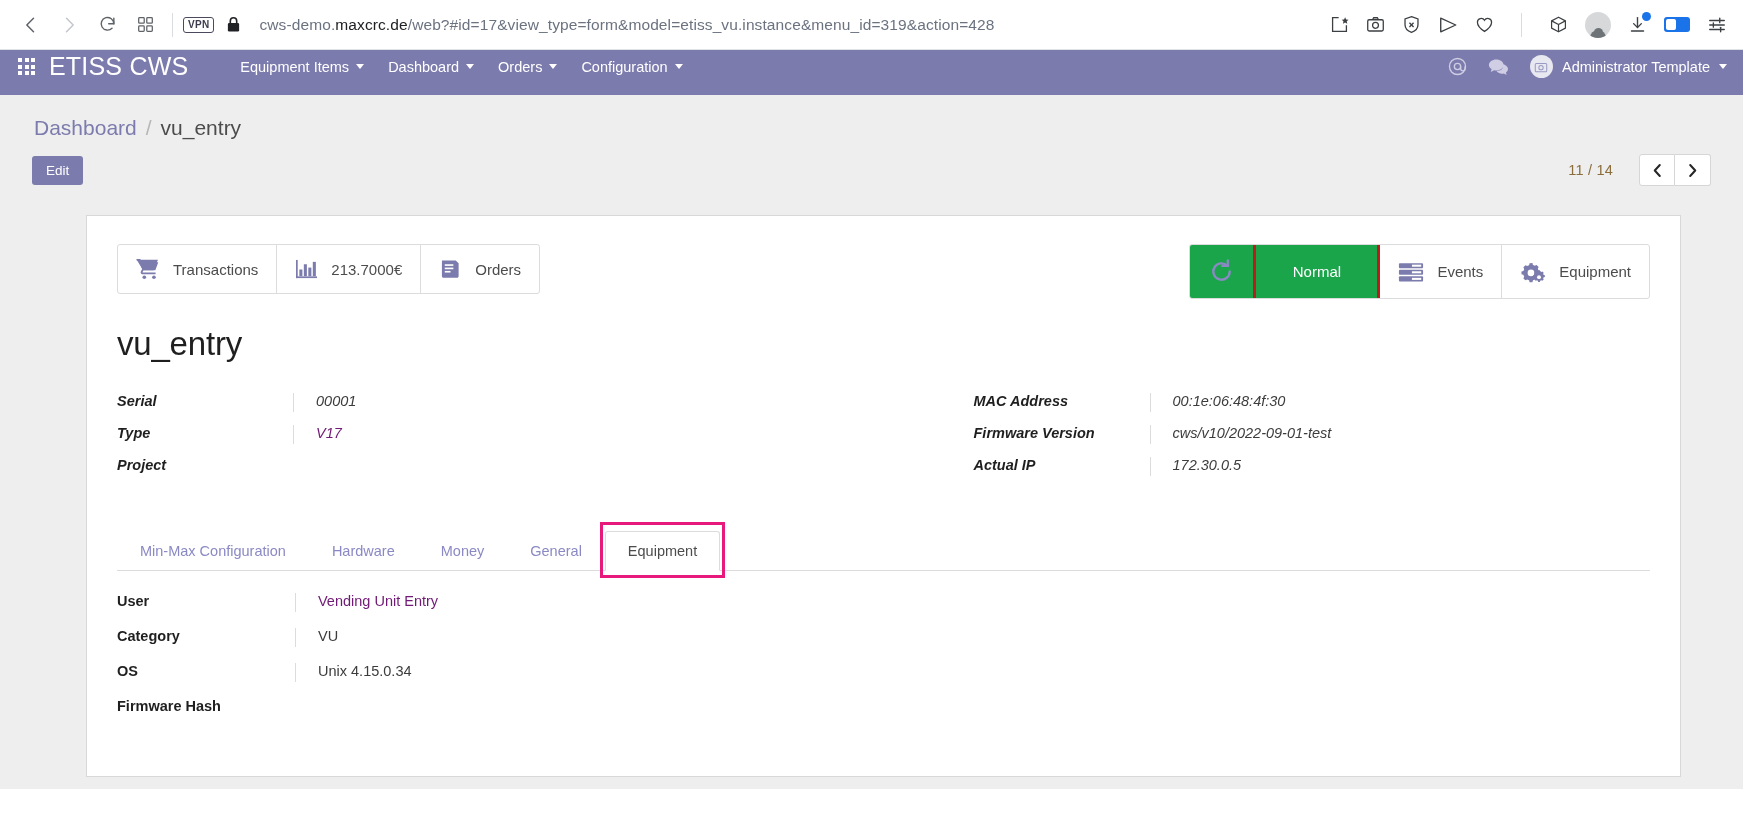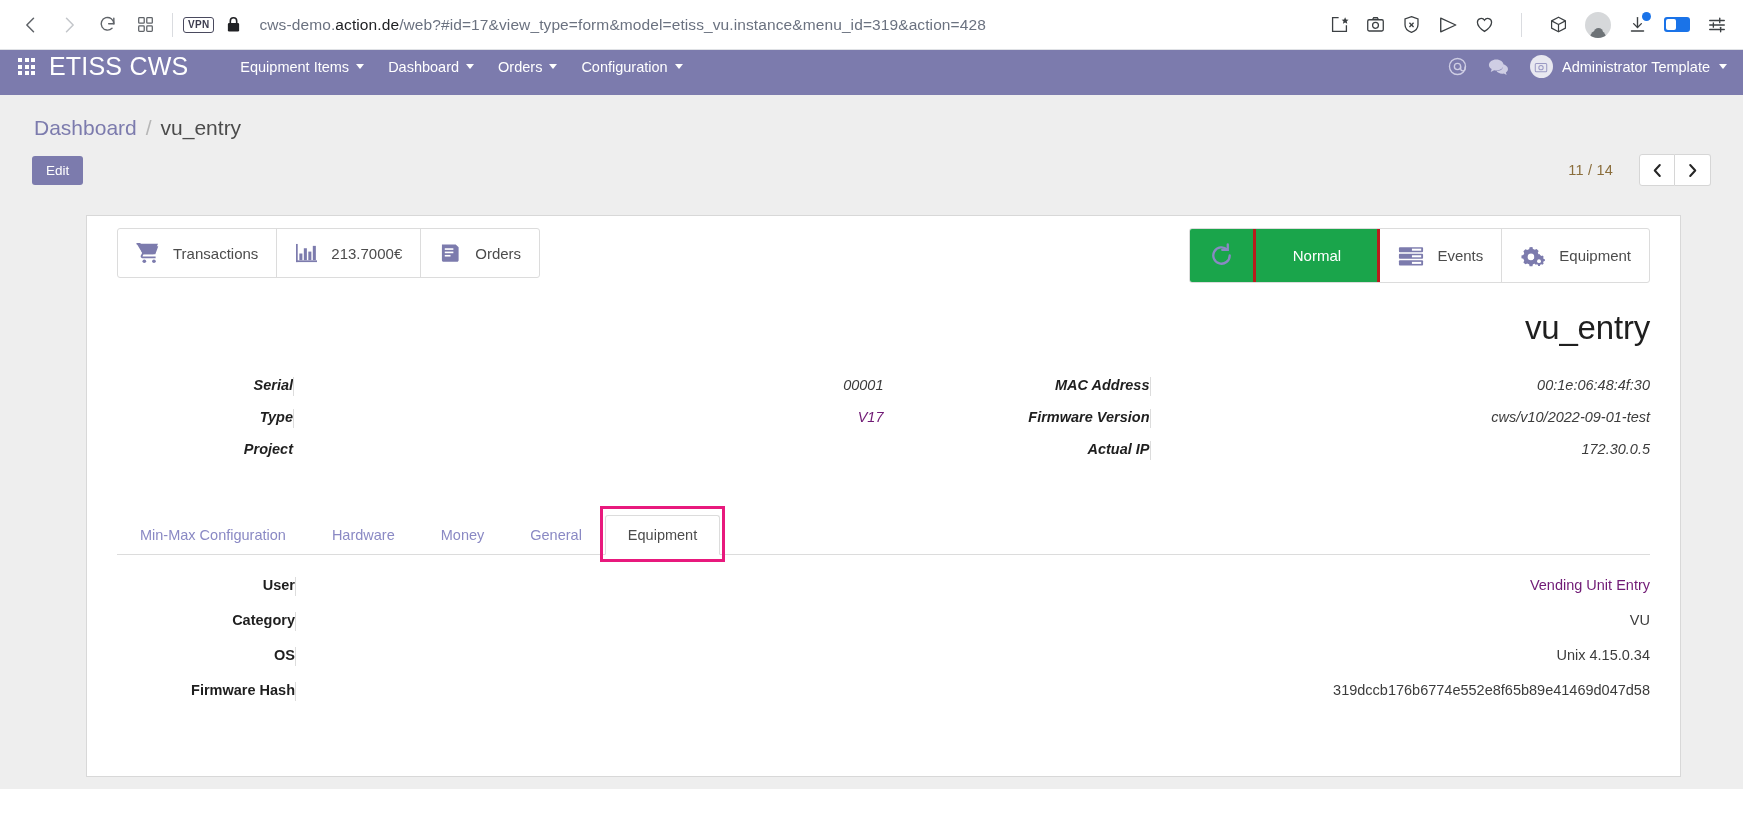--- a/index.html
+++ b/index.html
@@ -167,23 +167,22 @@
   }
   .pager-btn:first-child { border-radius: 3px 0 0 3px; }
   .pager-btn:last-child { border-radius: 0 3px 3px 0; border-left: none; }
 
   
   .sheet-wrap { background: #eeeeee; padding: 0 0 0 0; height: 574px; }
   .sheet {
     background: #ffffff;
     border: 1px solid #d8d8d8;
     margin: 0 62px 0 86px;
-    padding: 12px 30px 20px 30px;
+    padding: 28px 30px 20px 30px;
     min-height: 562px;
-    text-align: right;
   }
 
   .stat-row { display: flex; align-items: flex-start; }
   .btn-box {
     display: flex;
     border: 1px solid #dcdcdc;
     border-radius: 3px;
     overflow: hidden;
     background: #ffffff;
   }
@@ -313,21 +312,21 @@
   </div>
   <div class="chrome-divider"></div>
   <div class="vpn-chip">VPN</div>
   <div class="lock-icon">
     <svg width="15" height="17" viewBox="0 0 16 18" fill="#202124">
         <rect x="2" y="7.5" width="12" height="9" rx="1.4"></rect>
         <path d="M4.6 7.5V5.2a3.4 3.4 0 0 1 6.8 0v2.3" fill="none" stroke="#202124" stroke-width="1.7"></path>
       </svg>
   </div>
   <div class="url-text">
-    <span>cws-demo.</span><span class="host-strong">action.de</span><span>/web?#id=17&amp;view_type=form&amp;model=etiss_vu.instance&amp;menu_id=319&amp;action=428</span>
+    <span>cws-demo.</span><span class="host-strong">maxcrc.de</span><span>/web?#id=17&amp;view_type=form&amp;model=etiss_vu.instance&amp;menu_id=319&amp;action=428</span>
   </div>
   <div class="url-spacer"></div>
   <div class="ext-icons">
     <span class="ext-icon">
       <svg width="19" height="19" viewBox="0 0 22 22" fill="none" stroke="#3c4043" stroke-width="1.5">
           <path d="M19 12v7H3V3h7"></path>
           <path d="M17.5 2.5l1.2 2.6 2.8.3-2.1 1.9.6 2.8-2.5-1.4-2.5 1.4.6-2.8-2.1-1.9 2.8-.3z" fill="#3c4043" stroke="none"></path>
         </svg>
     </span>
     <span class="ext-icon">
@@ -608,20 +607,19 @@
         <div class="frow">
           <div class="flabel">Category</div>
           <div class="fvalue">VU</div>
         </div>
         <div class="frow">
           <div class="flabel">OS</div>
           <div class="fvalue">Unix 4.15.0.34</div>
         </div>
         <div class="frow">
           <div class="flabel">Firmware Hash</div>
-          <div class="fvalue">319dccb176b6774e552e8f65b89e41469d047d58</div>
         </div>
       </div>
     </div>
 
   </div>
 </div>
 <div class="page-bottom"></div>
 
 </body></html>

